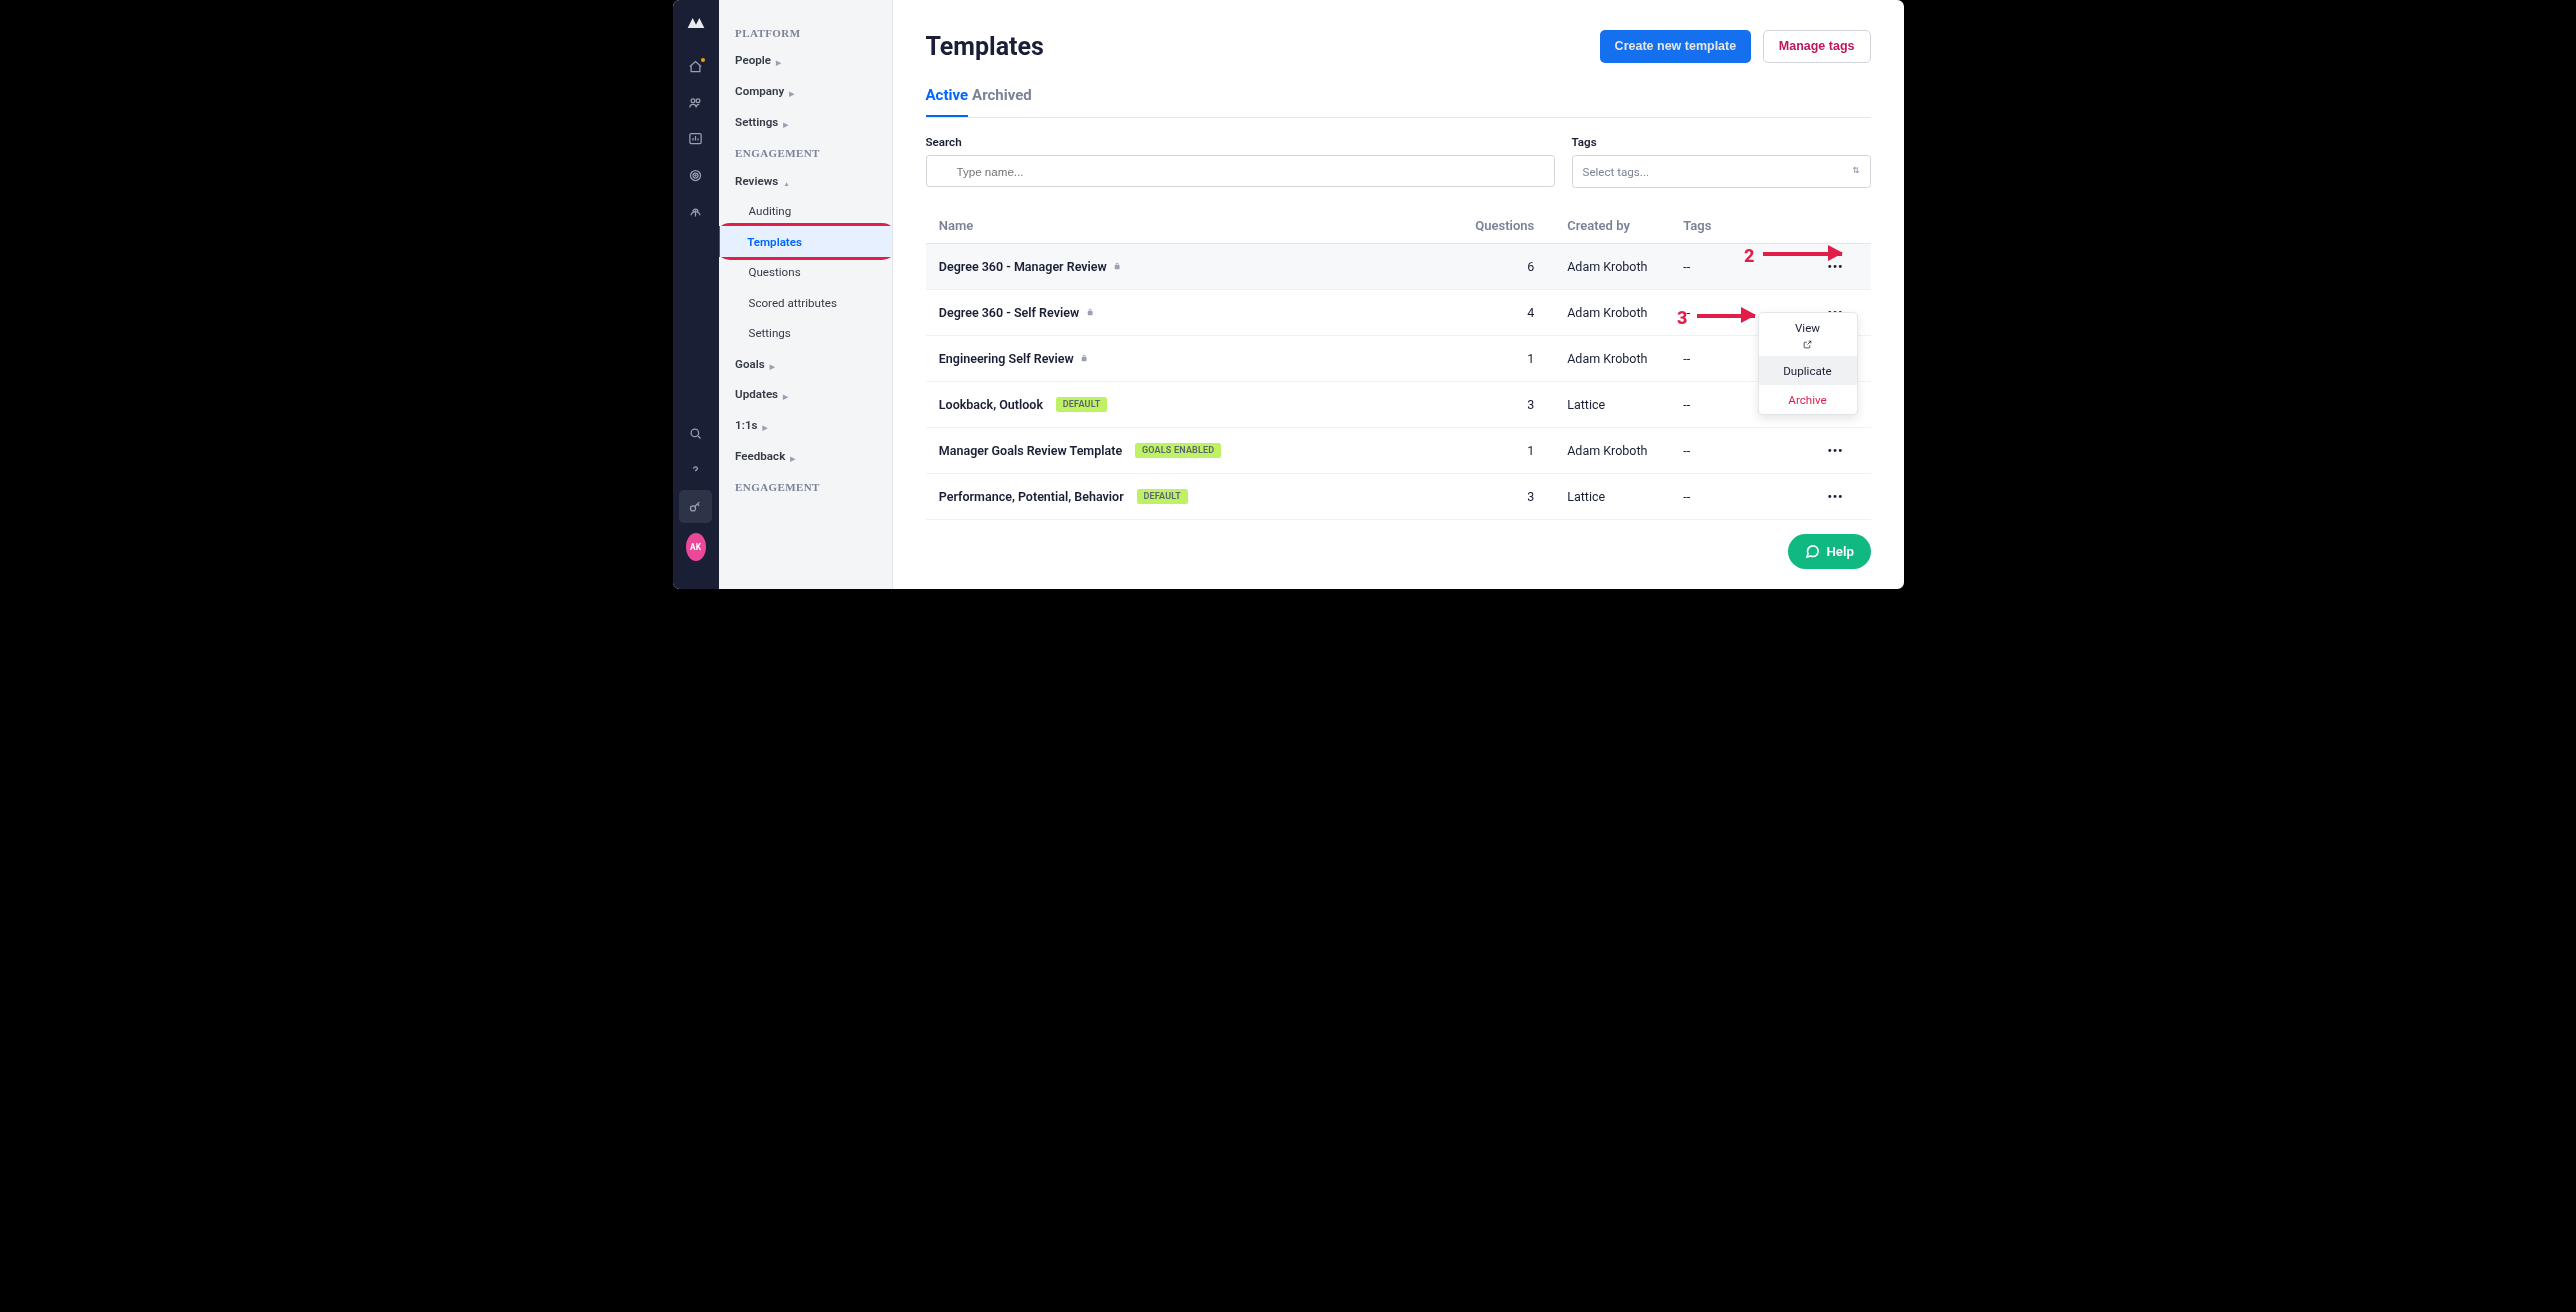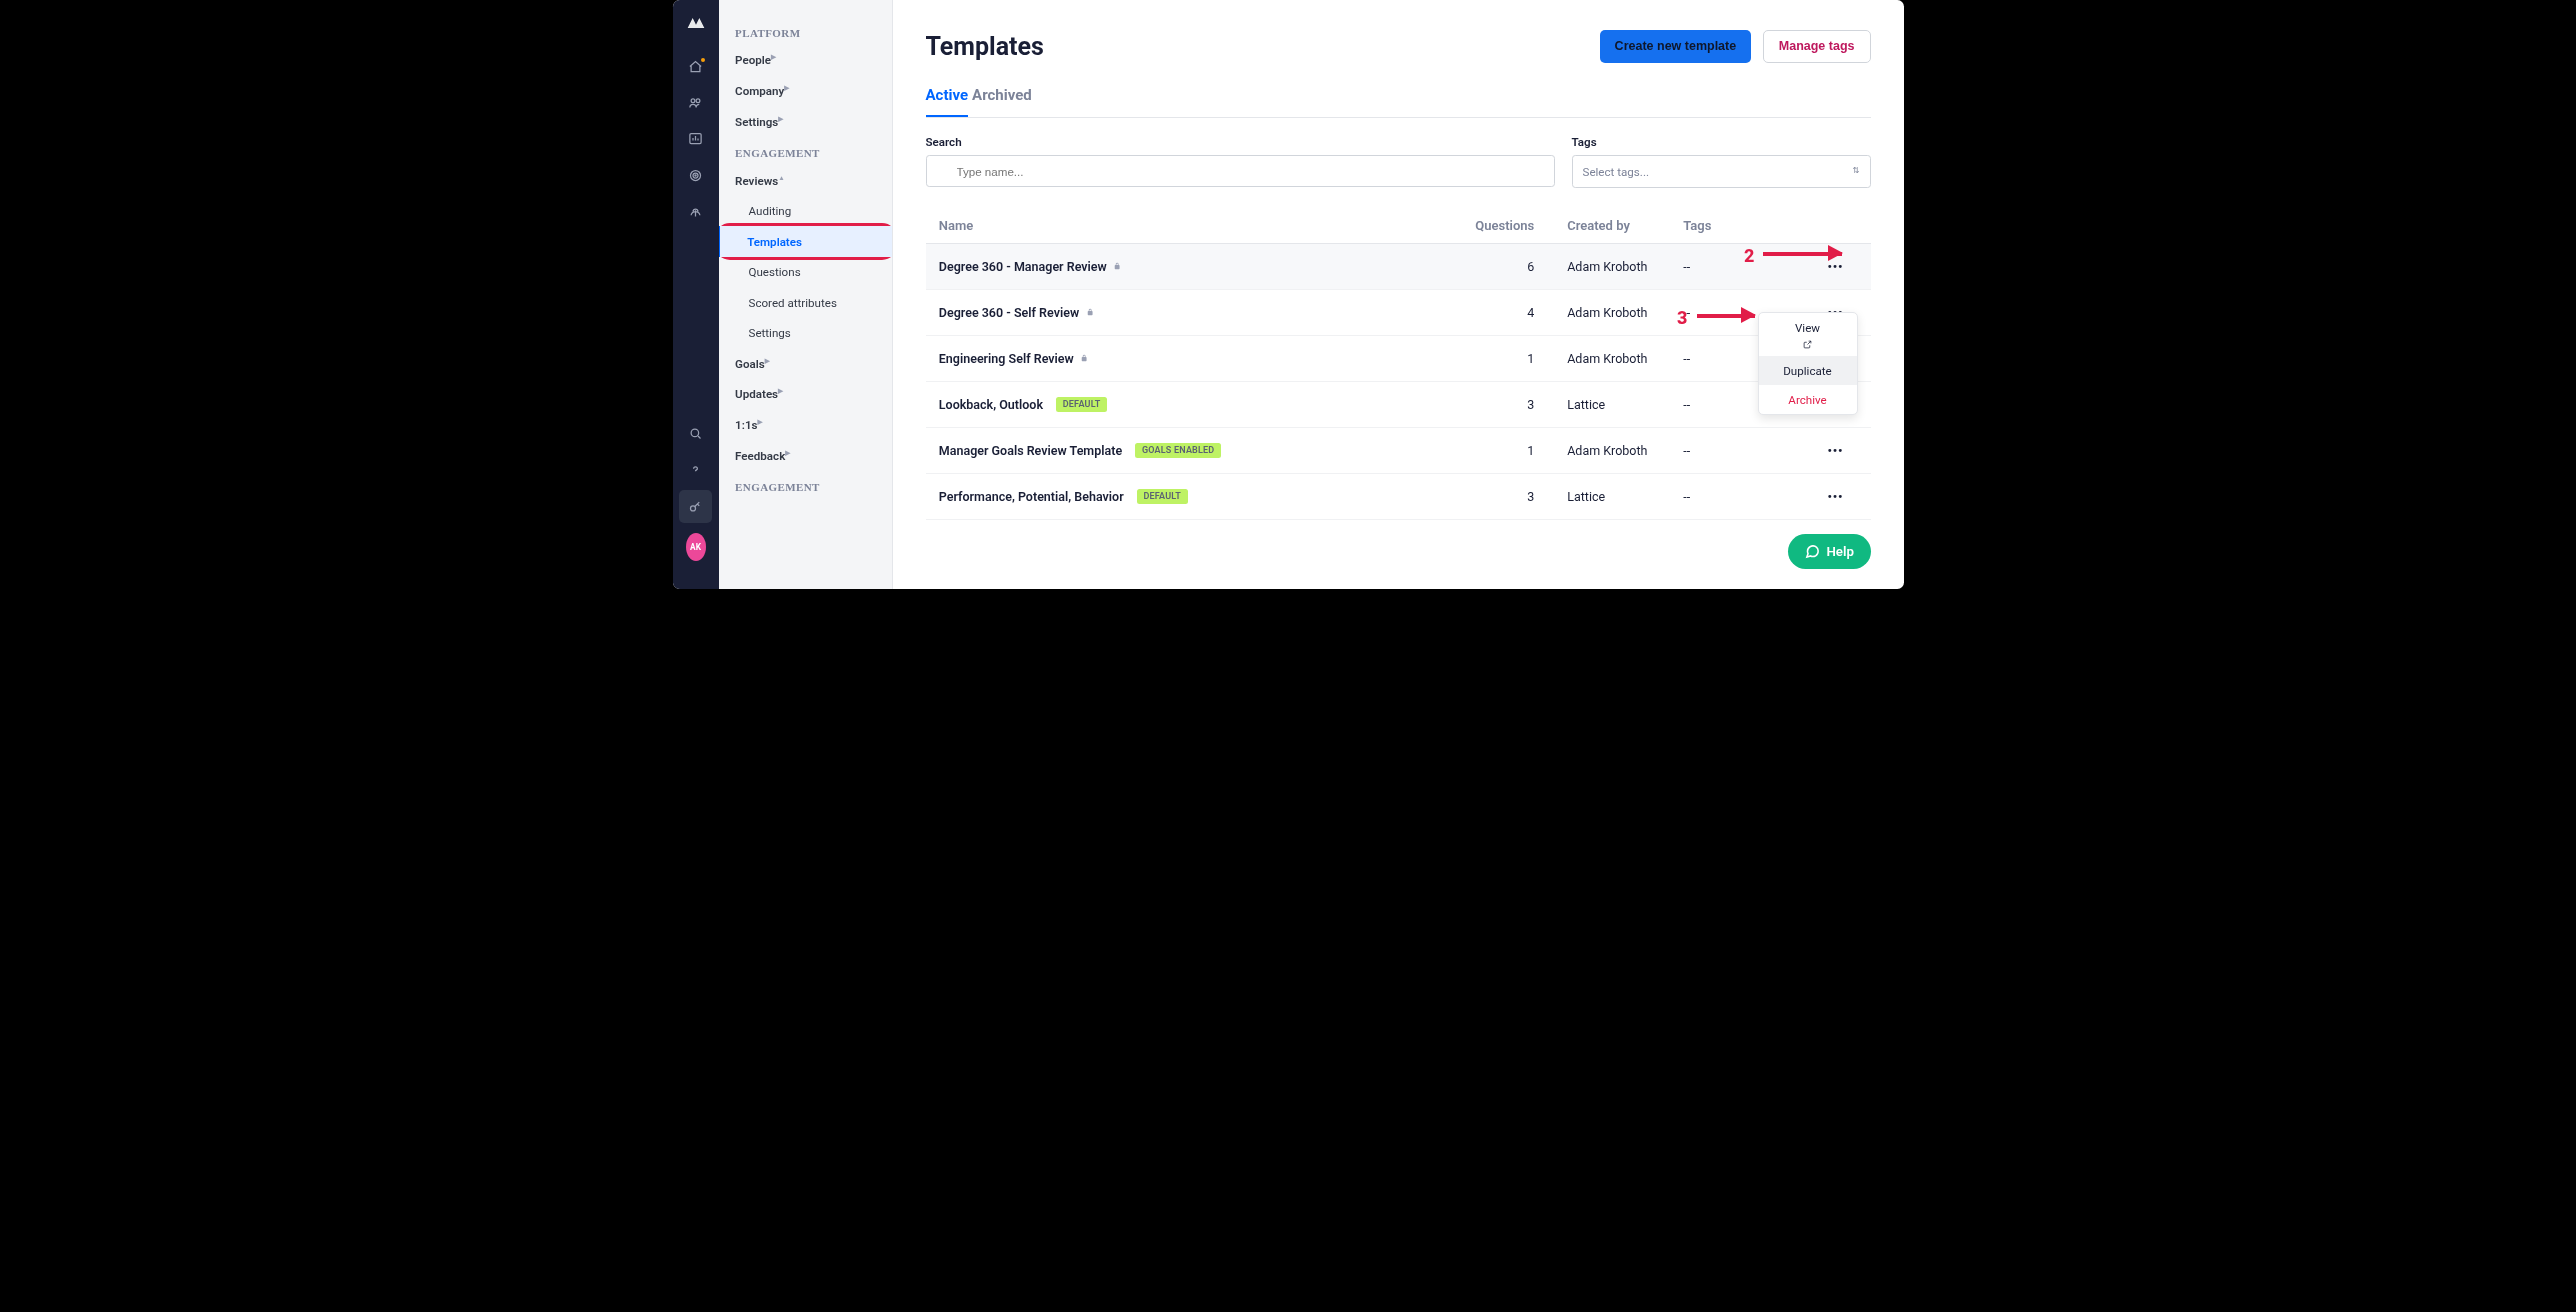--- a/index.html
+++ b/index.html
@@ -100,21 +100,22 @@
   padding: 10px 16.6px 6.6px 16.6px;
   font-family: Liberation Serif, serif;
 }
 .sidebar .nav-item {
   font-size: 11.6px;
   color: #343a46;
   font-weight: 600;
   padding: 8.3px 16.6px;
   cursor: pointer;
   display: flex;
-  align-items: flex-start;
+  align-items: flex-end;
+  gap: 5px;
 }
 .sidebar .nav-item .caret {
   font-size: 6.6px;
   color: #9aa0b3;
 }
 .sidebar .nav-item.expanded .caret { color: #9aa0b3; }
 .sidebar .sub-item {
   font-size: 11.6px;
   color: #343a46;
   padding: 8.3px 16.6px 8.3px 30px;
@@ -155,21 +156,21 @@
   gap: 11.6px;
 }
 .btn {
   padding: 8.3px 15px;
   border-radius: 5px;
   font-size: 12.5px;
   font-weight: 600;
   cursor: pointer;
   border: none;
 }
-.btn-primary { background: #1570ef; color: #0f172a; }
+.btn-primary { background: #1570ef; color: #e5e5e5; }
 .btn-secondary { background: #fff; color: #be185d; border: 0.8px solid #d1d5db; }
 .tabs {
   display: flex;
   gap: 4px;
   border-bottom: 0.8px solid #e4e6ea;
   margin-bottom: 16.6px;
 }
 .tab {
   font-size: 15px;
   font-weight: 700;

